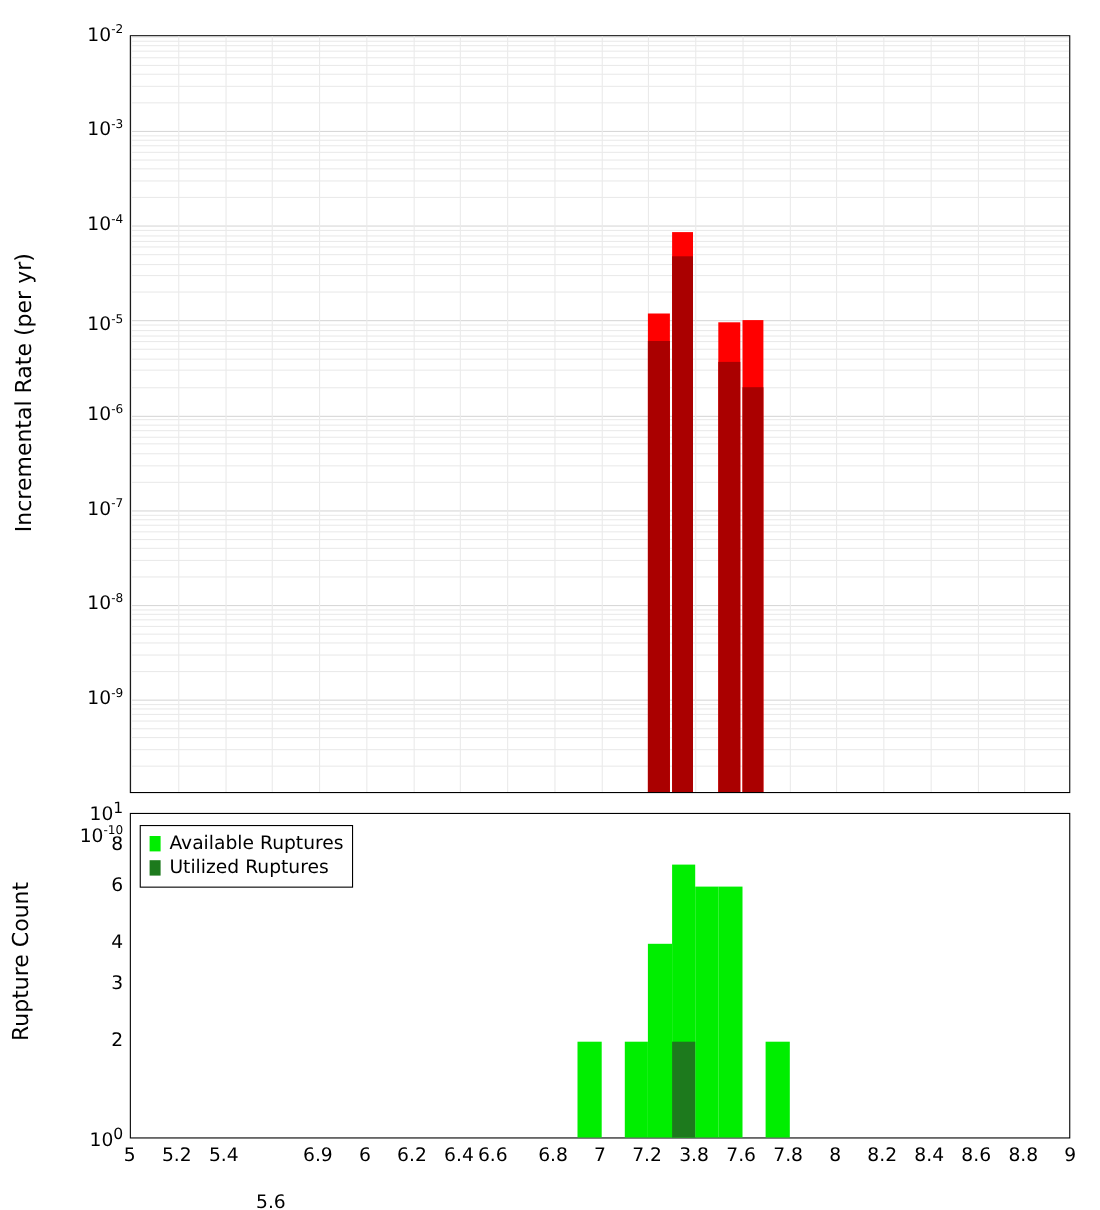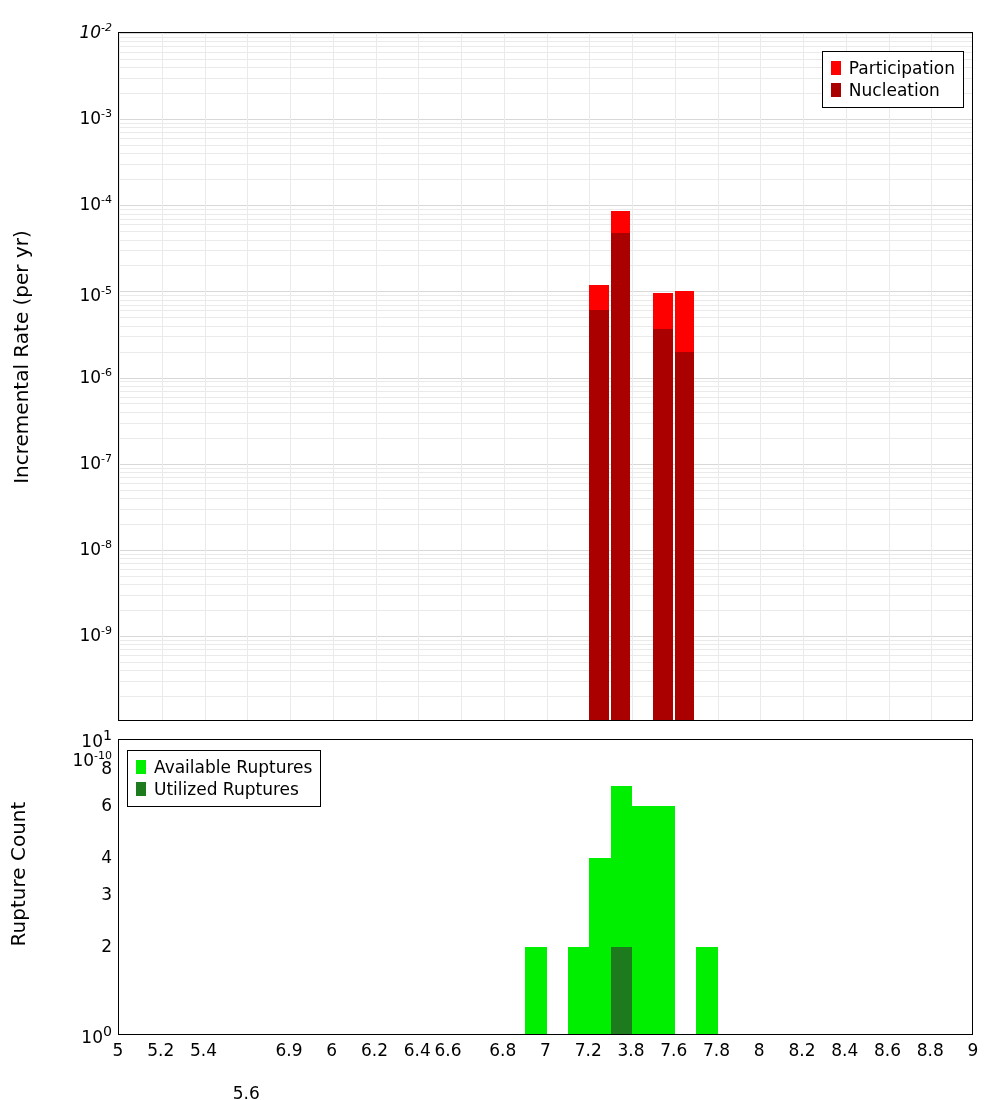--- a/index.html
+++ b/index.html
@@ -289,30 +289,20 @@
         <div class="bar participation" style="left: 470.25px; width: 19.375px; top: 251.556px; height: 437.444px;"></div>
         <div class="bar participation" style="left: 491.625px; width: 19.375px; top: 178.329px; height: 510.671px;"></div>
         <div class="bar participation" style="left: 534.375px; width: 19.375px; top: 260.294px; height: 428.706px;"></div>
         <div class="bar participation" style="left: 555.75px; width: 19.375px; top: 258.375px; height: 430.625px;"></div>
         <div class="bar nucleation" style="left: 470.25px; width: 19.375px; top: 277.482px; height: 411.518px;"></div>
         <div class="bar nucleation" style="left: 491.625px; width: 19.375px; top: 200.491px; height: 488.509px;"></div>
         <div class="bar nucleation" style="left: 534.375px; width: 19.375px; top: 295.564px; height: 393.436px;"></div>
         <div class="bar nucleation" style="left: 555.75px; width: 19.375px; top: 318.574px; height: 370.426px;"></div>
       </div>
 
-    <div class="legend" id="legend-top">
-      <div class="legend-row">
-        <span class="swatch" style="background:#ff0000"></span>
-        <span class="legend-label">Participation</span>
-      </div>
-      <div class="legend-row">
-        <span class="swatch" style="background:#aa0000"></span>
-        <span class="legend-label">Nucleation</span>
-      </div>
-    </div>
   </div>
 
   <div class="axes" id="axes-bottom">
     <div class="bars" id="bars-bottom">
         <div class="bar available" style="left: 406.125px; width: 21.375px; top: 206.895px; height: 89.1049px;"></div>
         <div class="bar available" style="left: 448.875px; width: 21.375px; top: 206.895px; height: 89.1049px;"></div>
         <div class="bar available" style="left: 470.25px; width: 21.375px; top: 117.79px; height: 178.21px;"></div>
         <div class="bar available" style="left: 491.625px; width: 21.375px; top: 45.851px; height: 250.149px;"></div>
         <div class="bar available" style="left: 513px; width: 21.375px; top: 65.6672px; height: 230.333px;"></div>
         <div class="bar available" style="left: 534.375px; width: 21.375px; top: 65.6672px; height: 230.333px;"></div>
@@ -337,21 +327,21 @@
 
   <div class="ytick-col" id="yticks-top">
       <div class="ytick" style="top: 721px; margin-top: 39px;">10<sup>-10</sup></div>
       <div class="ytick" style="top: 634.875px;">10<sup>-9</sup></div>
       <div class="ytick" style="top: 548.75px;">10<sup>-8</sup></div>
       <div class="ytick" style="top: 462.625px;">10<sup>-7</sup></div>
       <div class="ytick" style="top: 376.5px;">10<sup>-6</sup></div>
       <div class="ytick" style="top: 295px;">10<sup>-5</sup></div>
       <div class="ytick" style="top: 204.25px;">10<sup>-4</sup></div>
       <div class="ytick" style="top: 118.125px;">10<sup>-3</sup></div>
-      <div class="ytick" style="top: 32px; font-style: italic;">10<sup>-2</sup></div>
+      <div class="ytick" style="top: 32px;">10<sup>-2</sup></div>
     </div>
   <div class="ytick-col" id="yticks-bottom">
       <div class="ytick-b" style="top: 1035px;">10<sup>0</sup></div>
       <div class="ytick-b" style="top: 945.895px;">2</div>
       <div class="ytick-b" style="top: 893.772px;">3</div>
       <div class="ytick-b" style="top: 856.79px;">4</div>
       <div class="ytick-b" style="top: 804.667px;">6</div>
       <div class="ytick-b" style="top: 767.685px;">8</div>
       <div class="ytick-b" style="top: 739px;">10<sup>1</sup></div>
     </div>

